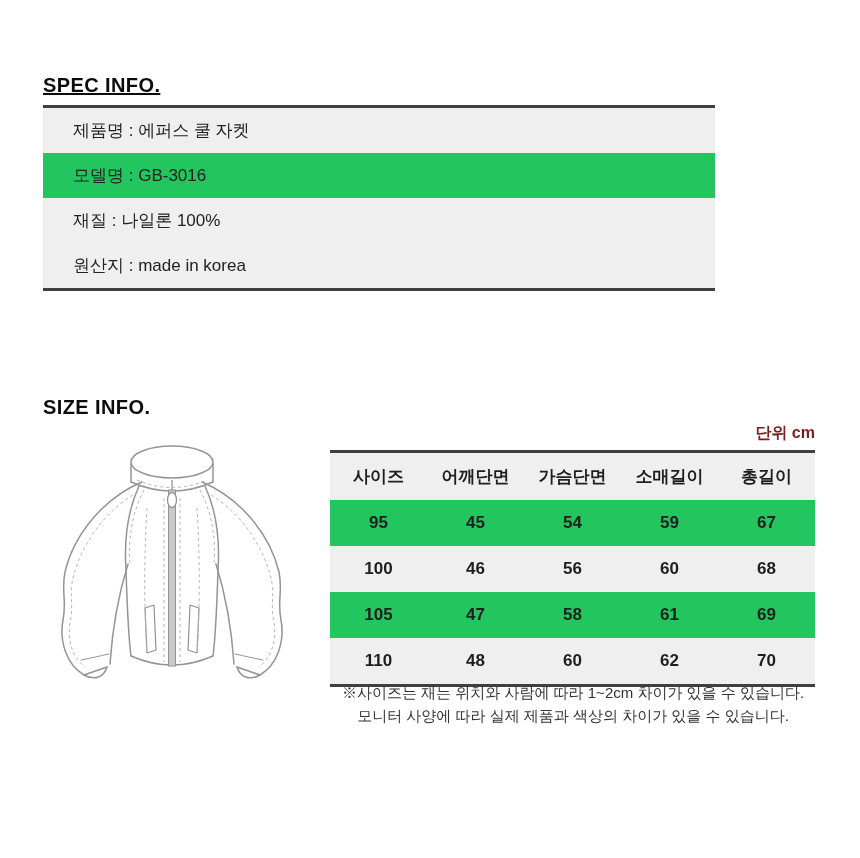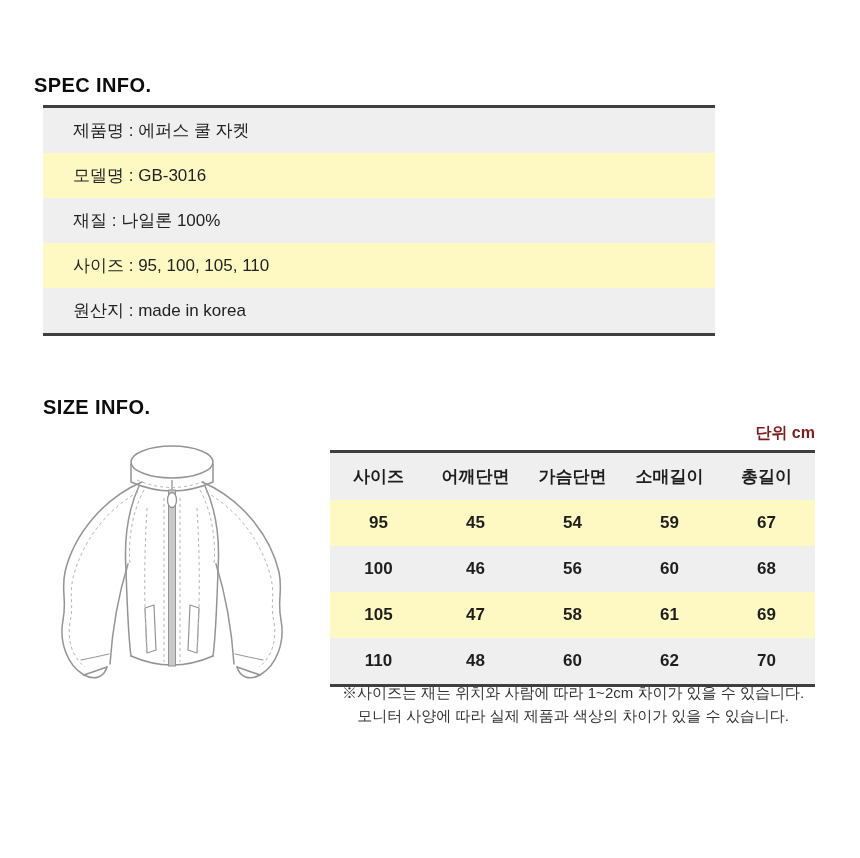--- a/index.html
+++ b/index.html
@@ -5,34 +5,34 @@
   html, body { margin:0; padding:0; }
   body {
     width:860px; height:858px; background:#ffffff; position:relative;
     font-family:"Liberation Sans", sans-serif; overflow:hidden;
   }
   .abs { position:absolute; }
 
   .section-title {
     font-size:20px; font-weight:800; color:#0c0c0c; letter-spacing:0.4px;
   }
-  #spec-title { left:34px; top:74px; }
+  #spec-title { left:43px; top:74px;text-decoration:underline; }
   #size-title { left:43px; top:396px; }
 
   
   #spec-table {
     left:43px; top:105px; width:672px;
     border-top:3px solid #3f3f3f; border-bottom:3px solid #3f3f3f;
   }
   .spec-row {
     height:45px; line-height:45px; padding-left:30px;
     font-size:17px; font-weight:500; color:#222222;
   }
   .row-light { background:#efefef; }
-  .row-dark  { background:#fef9c3; }
+  .row-dark  { background:#22c55e; }
 
   
   #unit-label {
     left:330px; top:423px; width:485px; text-align:right;
     font-size:16px; font-weight:700; color:#7f1d1d;
   }
 
   
   #size-table {
     left:330px; top:450px; width:485px;
@@ -56,21 +56,20 @@
 </style>
 </head>
 <body>
 
 <div class="abs section-title" id="spec-title">SPEC INFO.</div>
 
 <div class="abs" id="spec-table">
   <div class="spec-row row-light">제품명 : 에퍼스 쿨 자켓</div>
   <div class="spec-row row-dark">모델명 : GB-3016</div>
   <div class="spec-row row-light">재질 : 나일론 100%</div>
-  <div class="spec-row row-dark">사이즈 : 95, 100, 105, 110</div>
   <div class="spec-row row-light">원산지 : made in korea</div>
 </div>
 
 <div class="abs section-title" id="size-title">SIZE INFO.</div>
 
 <div class="abs" id="jacket">
   <svg viewBox="0 0 265 260" width="265" height="260">
     <g fill="none" stroke="#949494" stroke-width="1.5" stroke-linecap="round" stroke-linejoin="round">
 
       <path d="M102,44 C64,60 34,96 25,134 C21,154 27,162 23,182 C19,204 27,227 44,237 C55,243 64,239 67,229"></path>

